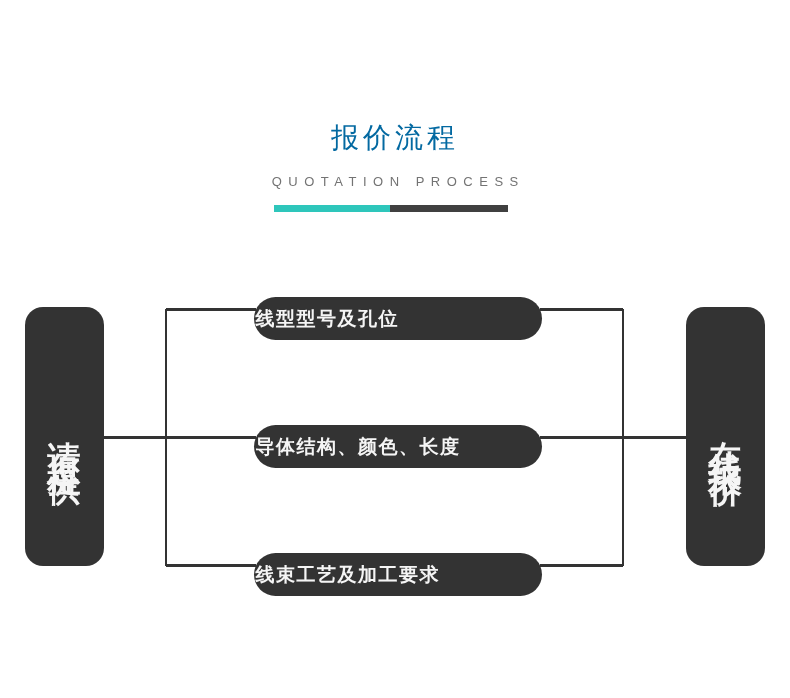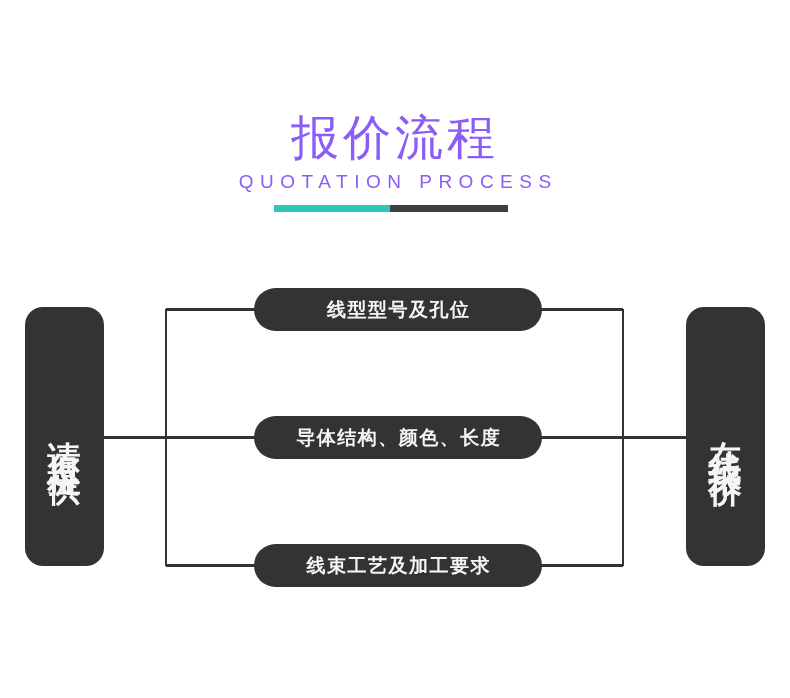--- a/index.html
+++ b/index.html
@@ -26,34 +26,34 @@
 
   
   .header {
     position: absolute;
     left: 0;
     top: 114px;
     width: 790px;
     text-align: center;
   }
   .header-title {
-    font-size: 48px;
+    font-size: 28px;
     line-height: 48px;
-    color: #8b5cf6;
+    color: #0369a1;
     letter-spacing: 4px;
     font-weight: 400;
     font-family: "Liberation Sans", "DejaVu Sans", sans-serif;
     white-space: nowrap;
     text-align: center;
   }
   .header-subtitle {
     margin-top: 12px;
-    font-size: 19px;
+    font-size: 13px;
     line-height: 16px;
-    color: #8b5cf6;
+    color: #737373;
     letter-spacing: 6.5px;
     text-indent: 6.5px;
     font-weight: 400;
     white-space: nowrap;
   }
   .header-rule {
     position: absolute;
     left: 274px;
     top: 91px;
     width: 234px;
@@ -109,21 +109,21 @@
   
   .pill {
     position: absolute;
     left: 254px;
     width: 288px;
     height: 43px;
     background: #333333;
     border-radius: 22px;
     display: flex;
     align-items: center;
-    justify-content: center;
+    margin-top: 9px;
   }
   .pill .ptext {
     color: #f5f5f5;
     font-size: 19px;
     font-weight: 700;
     letter-spacing: 1.5px;
     text-indent: 1.5px;
     line-height: 1;
     white-space: nowrap;
     font-family: "Liberation Sans", "DejaVu Sans", sans-serif;

